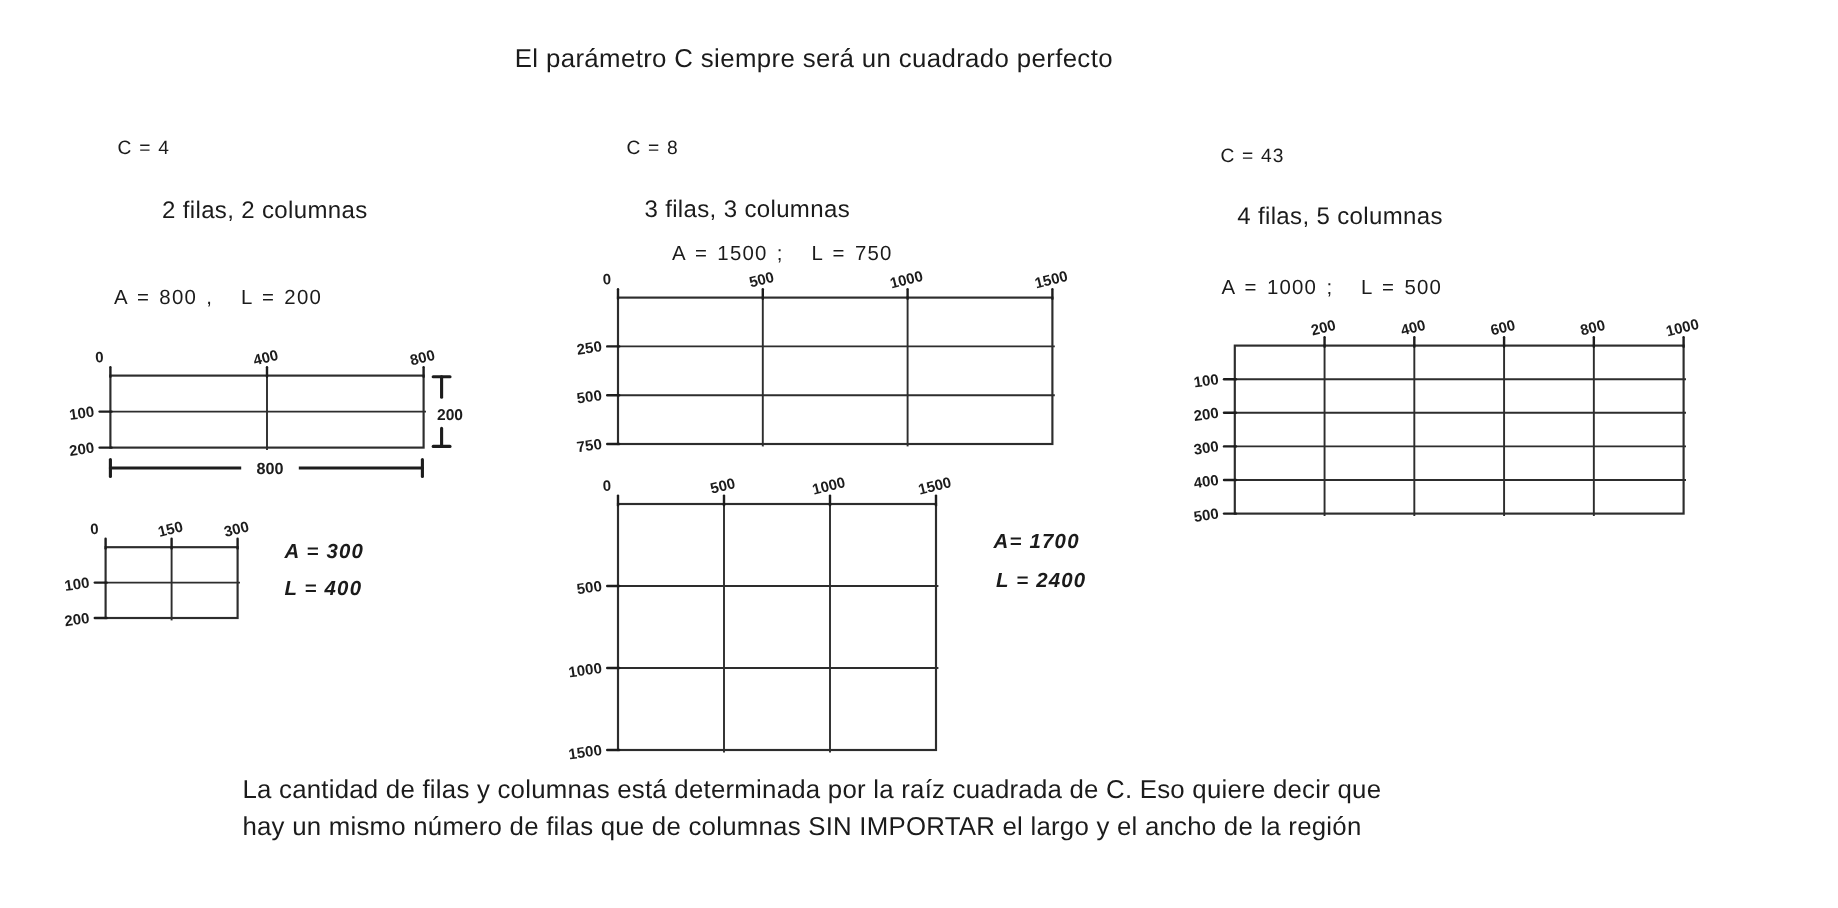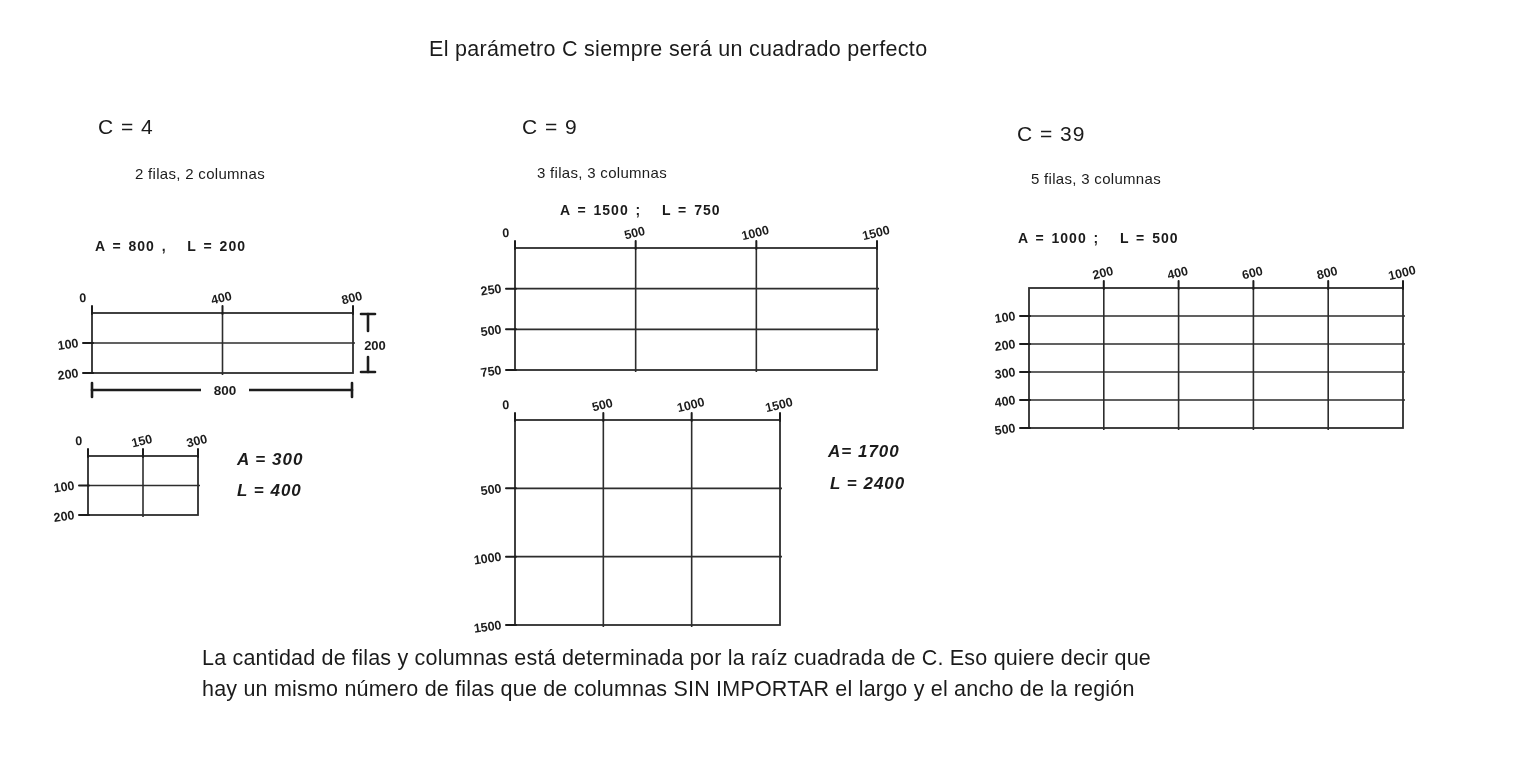--- a/index.html
+++ b/index.html
@@ -2,49 +2,49 @@
 <html><head>
 <meta charset="utf-8">
 <style>
   html,body{margin:0;padding:0;background:#ffffff;}
   .canvas{
     position:relative;width:1532px;height:757px;background:#ffffff;overflow:hidden;
     font-family:"Liberation Sans", sans-serif;color:#1b1b1b;
   }
   .abs{position:absolute;white-space:pre;line-height:1.15;}
   .title{font-size:21.5px;letter-spacing:.3px;}
-  .param{font-size:21px;letter-spacing:1px;}
-  .sub{font-size:15px;letter-spacing:.3px;}
-  .formula{font-size:14px;font-weight:700;letter-spacing:1px;word-spacing:2px;}
+  .param{font-size:16px;letter-spacing:1px;}
+  .sub{font-size:20px;letter-spacing:.3px;}
+  .formula{font-size:17px;font-weight:400;letter-spacing:1px;word-spacing:2px;}
   .side{font-size:17px;font-weight:700;letter-spacing:1px;font-style:italic;}
   .footer{font-size:21.5px;letter-spacing:.2px;}
   svg{position:absolute;left:0;top:0;}
   svg text{font-family:"Liberation Sans", sans-serif;}
 </style>
 </head>
 <body>
 
 <div class="canvas">
 
   <div class="abs title" style="left:429px;top:37px">El parámetro C siempre será un cuadrado perfecto</div>
 
   <div class="abs param" style="left:98px;top:115px">C = 4</div>
   <div class="abs sub" style="left:135px;top:165px">2 filas, 2 columnas</div>
   <div class="abs formula" style="left:95px;top:238px">A = 800 ,   L = 200</div>
   <div class="abs side" style="left:237px;top:450px">A = 300</div>
   <div class="abs side" style="left:237px;top:481px">L = 400</div>
 
-  <div class="abs param" style="left:522px;top:115px">C = 9</div>
+  <div class="abs param" style="left:522px;top:115px">C = 8</div>
   <div class="abs sub" style="left:537px;top:164px">3 filas, 3 columnas</div>
   <div class="abs formula" style="left:560px;top:202px">A = 1500 ;   L = 750</div>
   <div class="abs side" style="left:828px;top:442px">A= 1700</div>
   <div class="abs side" style="left:830px;top:474px">L = 2400</div>
 
-  <div class="abs param" style="left:1017px;top:122px">C = 39</div>
-  <div class="abs sub" style="left:1031px;top:170px">5 filas, 3 columnas</div>
+  <div class="abs param" style="left:1017px;top:122px">C = 43</div>
+  <div class="abs sub" style="left:1031px;top:170px">4 filas, 5 columnas</div>
   <div class="abs formula" style="left:1018px;top:230px">A = 1000 ;   L = 500</div>
 
   <div class="abs footer" style="left:202px;top:677px">hay un mismo número de filas que de columnas SIN IMPORTAR el largo y el ancho de la región</div>
   <div class="abs footer" style="left:202px;top:646px">La cantidad de filas y columnas está determinada por la raíz cuadrada de C. Eso quiere decir que</div>
 
   <svg id="diagram-svg" width="1532" height="757" viewBox="0 0 1532 757">
       <g>
         <rect x="92" y="313" width="261" height="60" fill="none" stroke="#2d2d2d" stroke-width="1.8" stroke-linecap="round"></rect>
         <line x1="222.5" y1="312" x2="222.5" y2="375" stroke="#2d2d2d" stroke-width="1.6"></line>
         <line x1="91" y1="343" x2="355" y2="343" stroke="#2d2d2d" stroke-width="1.6"></line>

